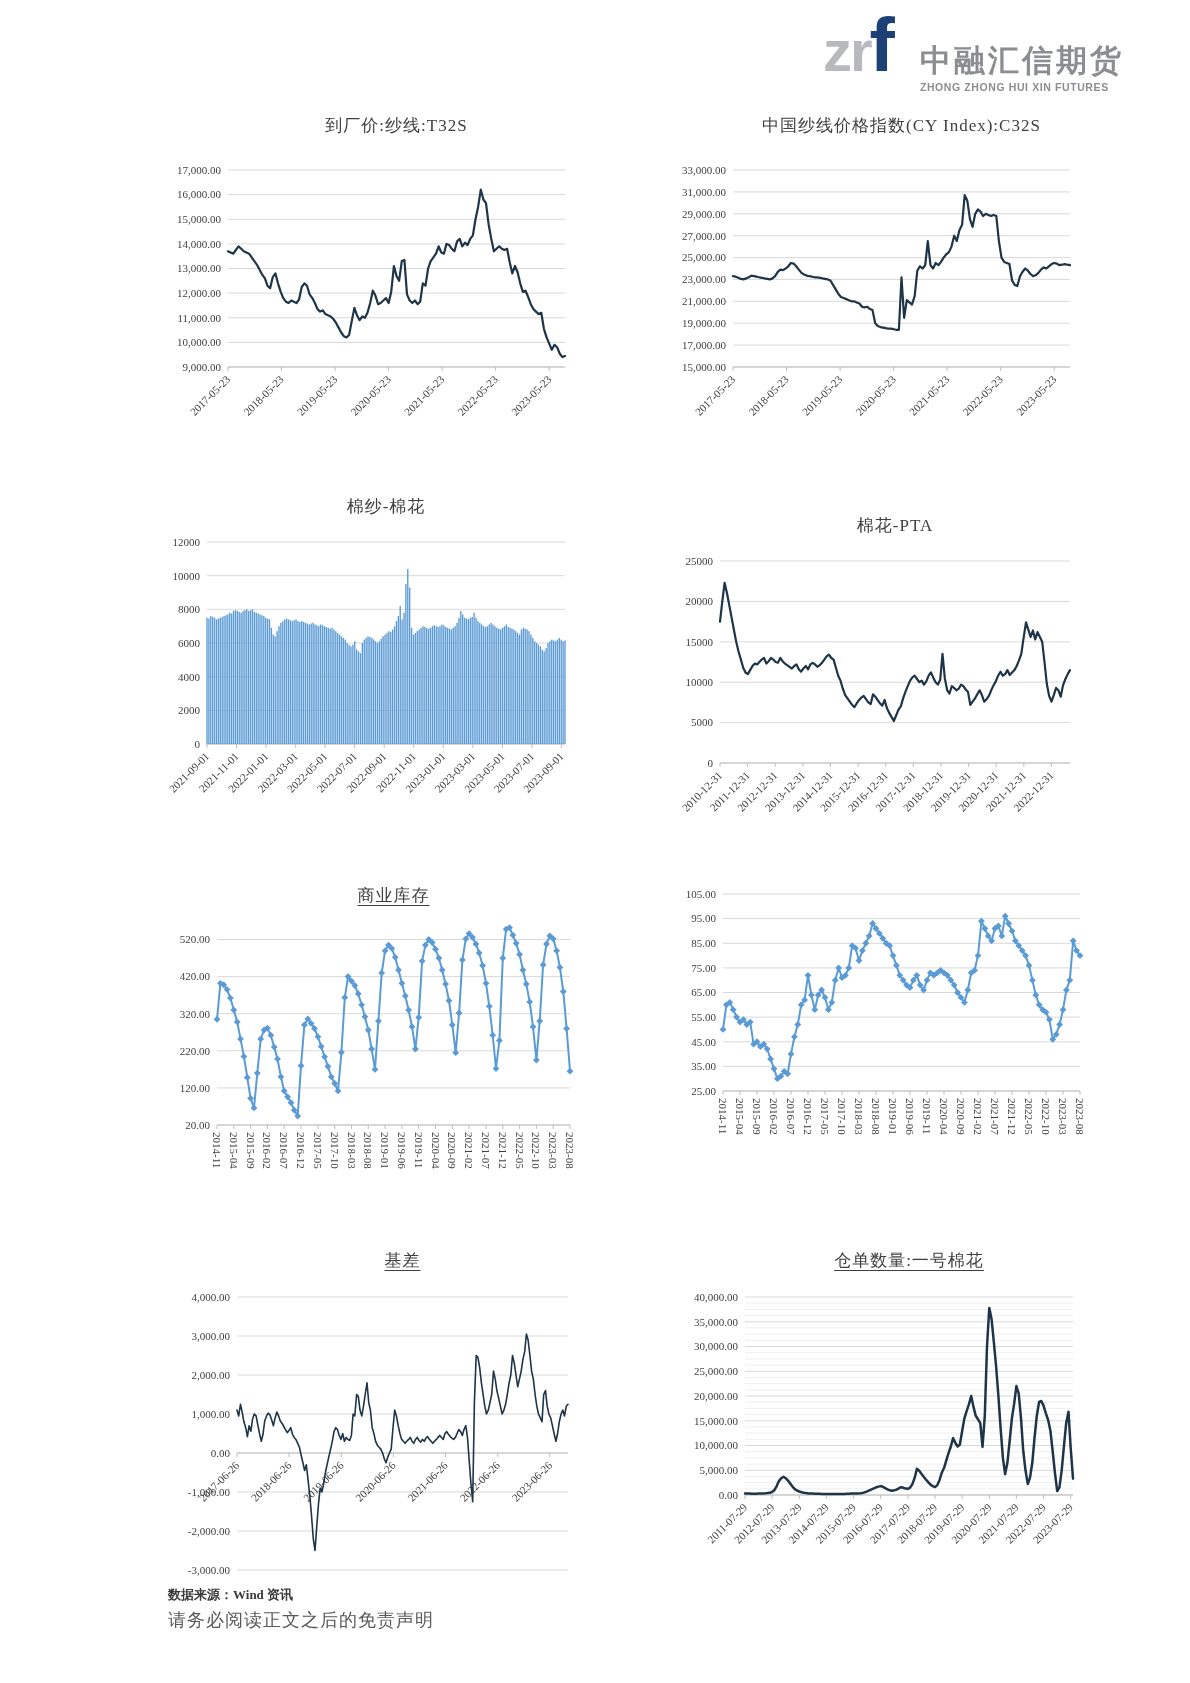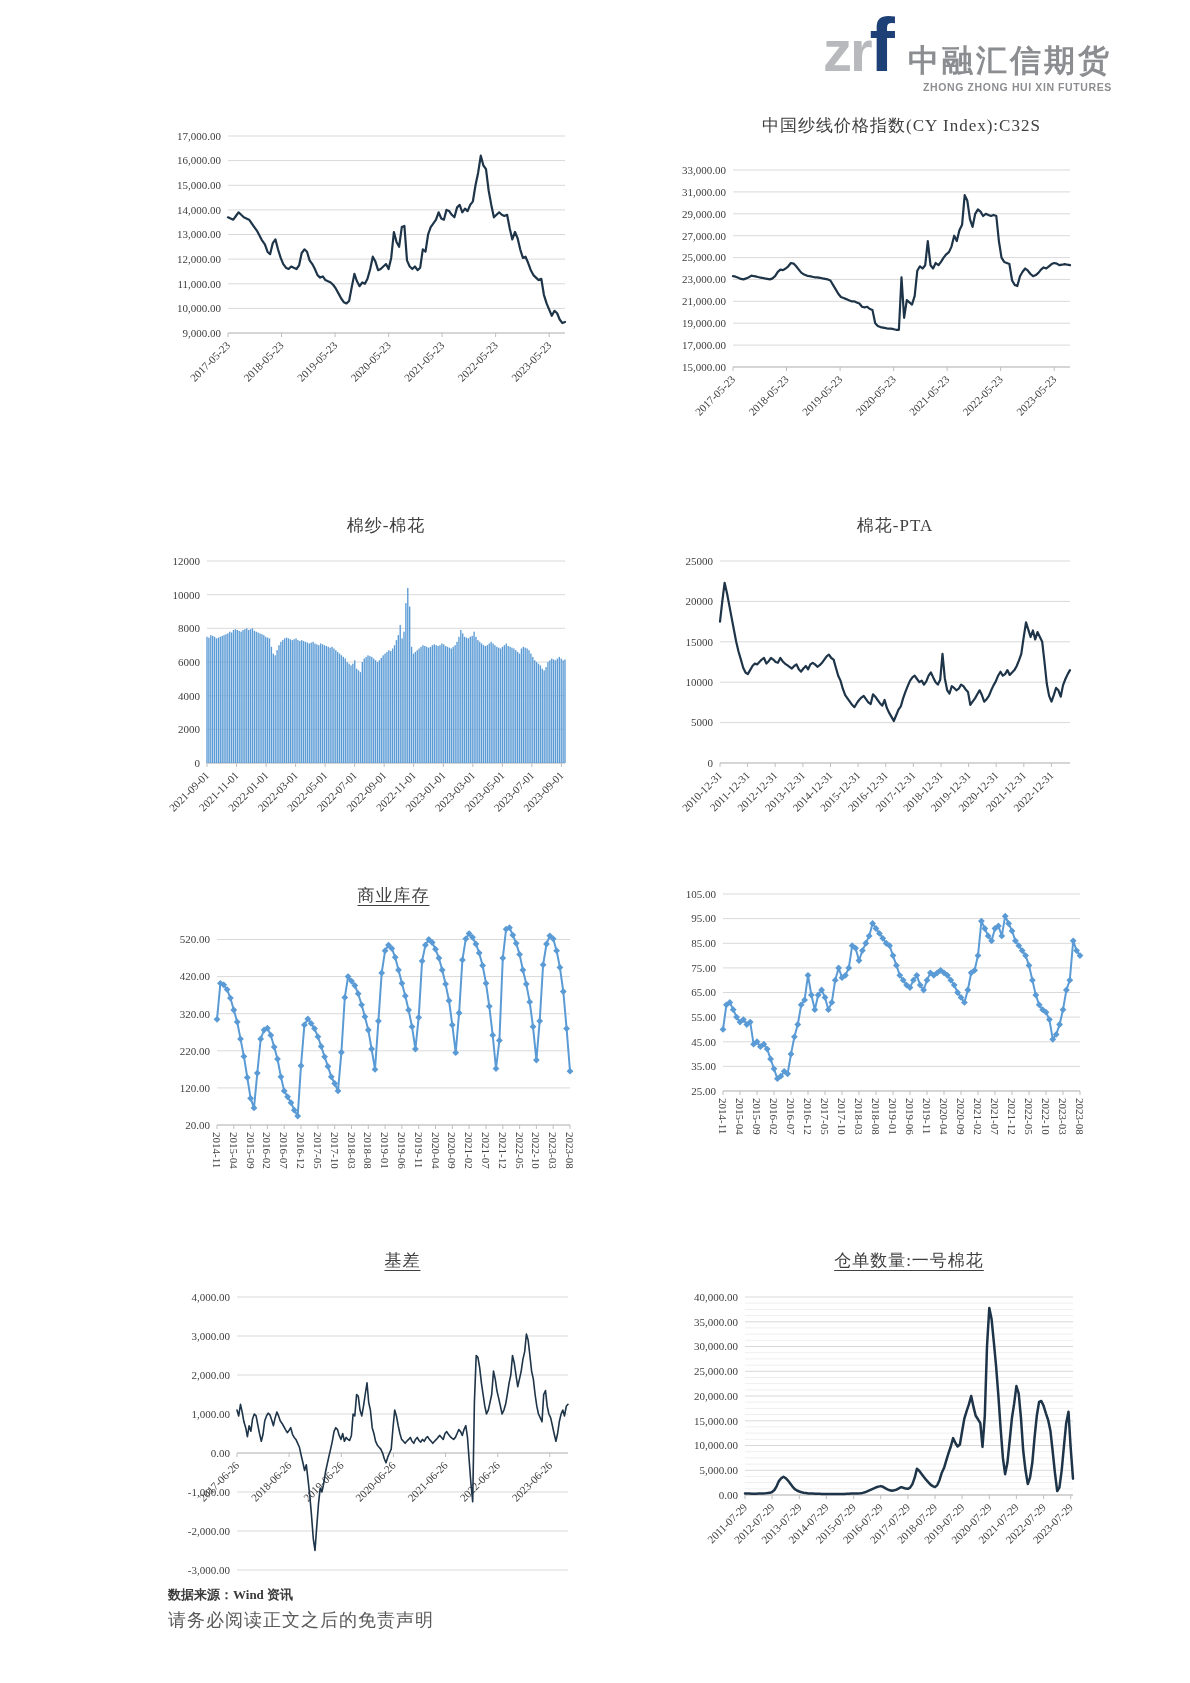--- a/index.html
+++ b/index.html
@@ -4,21 +4,21 @@
 <style>
   html,body{margin:0;padding:0;}
   body{width:1190px;height:1683px;background:#ffffff;position:relative;
        font-family:"Liberation Serif","DejaVu Serif",serif;}
   
   .logo{position:absolute;left:783px;top:16px;display:flex;align-items:baseline;}
   .logo .zr{font-family:"Liberation Sans","DejaVu Sans",sans-serif;font-weight:700;
             font-size:58px;line-height:58px;color:#b7b9bc;letter-spacing:-2px;margin-left:40px;}
   .logo .f{font-family:"Liberation Sans","DejaVu Sans",sans-serif;font-weight:700;
            font-size:76px;line-height:58px;color:#1d4076;margin-left:-1px;}
-  .logo-text{margin-left:13px;text-align:right;}
+  .logo-text{margin-left:25px;}
   .logo-cn{font-weight:700;font-size:31px;line-height:34px;color:#8b8d90;letter-spacing:3px;}
   .logo-en{font-family:"Liberation Sans","DejaVu Sans",sans-serif;font-weight:700;
            font-size:10.5px;color:#8b8d90;letter-spacing:0.6px;margin-top:3px;}
   
   figure.chart{position:absolute;margin:0;}
   .chart-title{width:100%;box-sizing:border-box;text-align:center;
                font-size:17px;color:#404040;letter-spacing:1px;
                padding-top:9px;height:34px;}
   .chart-title.u{text-decoration:underline;text-underline-offset:4px;}
   .plot{width:100%;}
@@ -38,20 +38,21 @@
   <div>
     <span class="zr">zr</span><span class="f">f</span>
   </div>
   <div class="logo-text">
     <div class="logo-cn">中融汇信期货</div>
     <div class="logo-en">ZHONG ZHONG HUI XIN FUTURES</div>
   </div>
 </header>
 
 <figure class="chart" style="left:140px;top:105px;width:440px;height:330px">
+  <div class="chart-title" style="padding-left: 73px;">到厂价:纱线:T32S</div>
   <div class="plot" style="height:296px">
       <svg width="440" height="296" viewBox="0 0 440 296">
         <line x1="88" x2="425" y1="228.0" y2="228.0" stroke="#D9D9D9" stroke-width="1"></line>
         <text class="tick" x="81" y="228.0" dy="0.35em" text-anchor="end">9,000.00</text>
         <line x1="88" x2="425" y1="203.4" y2="203.4" stroke="#D9D9D9" stroke-width="1"></line>
         <text class="tick" x="81" y="203.4" dy="0.35em" text-anchor="end">10,000.00</text>
         <line x1="88" x2="425" y1="178.8" y2="178.8" stroke="#D9D9D9" stroke-width="1"></line>
         <text class="tick" x="81" y="178.8" dy="0.35em" text-anchor="end">11,000.00</text>
         <line x1="88" x2="425" y1="154.1" y2="154.1" stroke="#D9D9D9" stroke-width="1"></line>
         <text class="tick" x="81" y="154.1" dy="0.35em" text-anchor="end">12,000.00</text>
@@ -122,21 +123,21 @@
         <text class="tick" transform="translate(305.1,241) rotate(-45)" text-anchor="end">2021-05-23</text>
         <line x1="355.6" x2="355.6" y1="228" y2="232" stroke="#BFBFBF" stroke-width="1"></line>
         <text class="tick" transform="translate(358.6,241) rotate(-45)" text-anchor="end">2022-05-23</text>
         <line x1="409.2" x2="409.2" y1="228" y2="232" stroke="#BFBFBF" stroke-width="1"></line>
         <text class="tick" transform="translate(412.2,241) rotate(-45)" text-anchor="end">2023-05-23</text>
         <path d="M88.0 137.2L90.6 137.7L93.3 138.8L95.9 139.9L98.5 140.4L101.2 139.4L103.8 138.3L106.4 136.6L109.1 137.2L111.7 137.7L114.3 138.3L117.0 138.8L119.6 139.4L122.2 139.9L124.9 140.4L127.5 139.4L130.1 137.2L132.8 132.8L135.4 130.6L138.0 131.1L140.7 129.5L143.3 127.3L145.9 124.0L148.6 124.6L151.2 127.3L153.8 130.6L156.5 133.9L159.1 135.5L161.7 136.6L164.4 137.2L167.0 137.7L169.6 138.3L172.3 138.3L174.9 138.8L177.5 139.4L180.1 139.9L182.8 140.4L185.4 141.5L188.0 145.9L190.7 150.3L193.3 154.7L195.9 158.0L198.6 159.1L201.2 160.1L203.8 161.2L206.5 162.3L209.1 162.3L211.7 163.4L214.4 164.5L217.0 167.8L219.6 168.4L222.3 167.8L224.9 170.0L227.5 171.1L230.2 184.2L232.8 187.0L235.4 188.1L238.1 188.6L240.7 189.1L243.3 189.7L246.0 189.7L248.6 190.2L251.2 190.8L253.9 190.8L256.5 138.3L259.1 178.8L261.8 161.2L264.4 163.4L267.0 165.6L269.7 156.9L272.3 131.7L274.9 127.3L277.6 129.5L280.2 126.2L282.8 102.1L285.5 126.2L288.1 129.5L290.7 124.0L293.4 126.2L296.0 122.9L298.6 118.6L301.3 115.3L303.9 113.1L306.5 107.6L309.2 96.7L311.8 102.1L314.4 91.2L317.1 85.7L319.7 56.2L322.3 61.6L325.0 80.3L327.6 87.9L330.2 74.8L332.9 70.4L335.5 72.6L338.1 77.0L340.8 74.8L343.4 75.9L346.0 77.0L348.6 75.9L351.3 77.0L353.9 102.1L356.5 118.6L359.2 122.9L361.8 124.0L364.4 125.1L367.1 141.5L369.7 145.9L372.3 147.0L375.0 137.2L377.6 132.8L380.2 129.5L382.9 131.7L385.5 135.0L388.1 137.2L390.8 136.1L393.4 133.9L396.0 130.6L398.7 128.4L401.3 129.5L403.9 127.3L406.6 125.1L409.2 124.0L411.8 124.6L414.5 126.2L417.1 125.7L419.7 125.1L422.4 125.7L425.0 126.2" fill="none" stroke="#1E3448" stroke-width="2.2" stroke-linejoin="round" stroke-linecap="round"></path>
       </svg>
     </div>
 </figure>
 
-<figure class="chart" style="left:140px;top:505px;width:440px;height:315px">
+<figure class="chart" style="left:140px;top:486px;width:440px;height:315px">
   <div class="chart-title" style="padding-left: 52px;">棉纱-棉花</div>
   <div class="plot" style="height:281px">
       <svg width="440" height="281" viewBox="0 0 440 281">
         <line x1="67" x2="425" y1="224.0" y2="224.0" stroke="#D9D9D9" stroke-width="1"></line>
         <text class="tick" x="60" y="224.0" dy="0.35em" text-anchor="end">0</text>
         <line x1="67" x2="425" y1="190.3" y2="190.3" stroke="#D9D9D9" stroke-width="1"></line>
         <text class="tick" x="60" y="190.3" dy="0.35em" text-anchor="end">2000</text>
         <line x1="67" x2="425" y1="156.7" y2="156.7" stroke="#D9D9D9" stroke-width="1"></line>
         <text class="tick" x="60" y="156.7" dy="0.35em" text-anchor="end">4000</text>
         <line x1="67" x2="425" y1="123.0" y2="123.0" stroke="#D9D9D9" stroke-width="1"></line>

